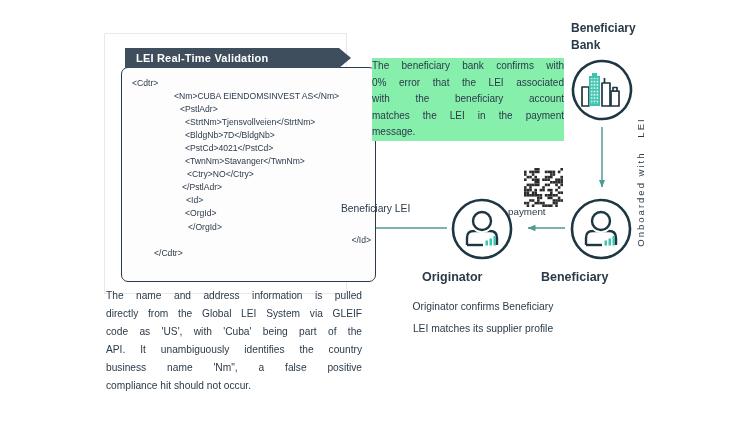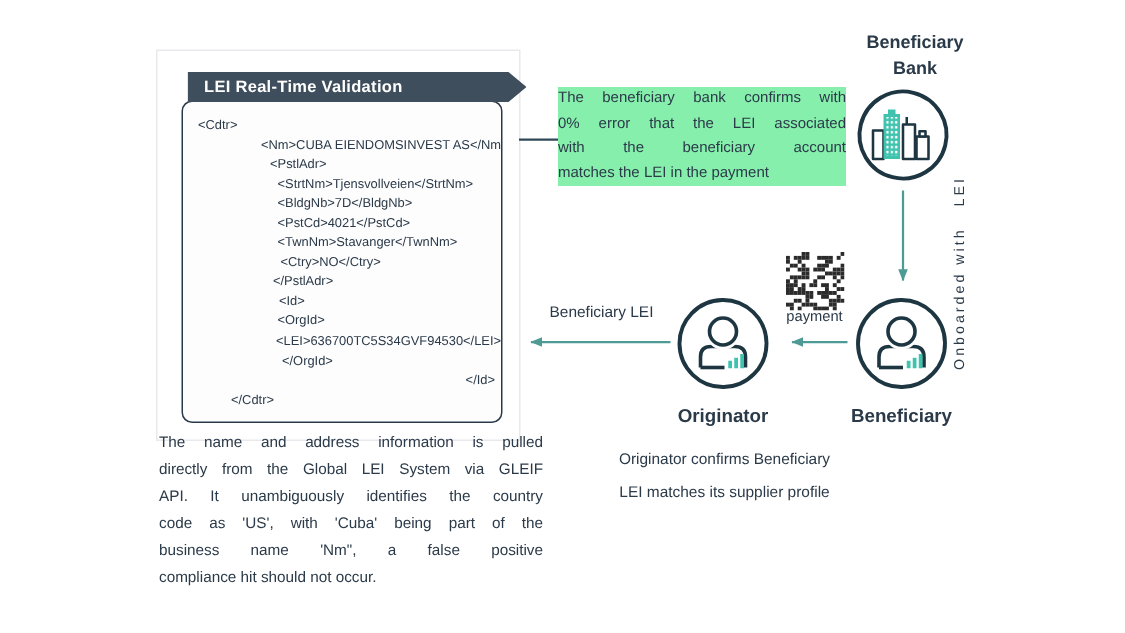--- a/index.html
+++ b/index.html
@@ -13,33 +13,33 @@
   .arrows{left:0;top:0;z-index:1;}
   
   .banner{
     left:125px;top:48px;width:226px;height:20px;background:var(--banner-bg,#3e4e5c);
     clip-path:polygon(0 0,calc(100% - 12px) 0,100% 50%,calc(100% - 12px) 100%,0 100%);
     display:flex;align-items:center;z-index:3;
   }
   .banner span{color:#fff;font-size:11px;font-weight:700;padding-left:11px;letter-spacing:.2px;}
   
   .codebox{
-    left:121px;top:67px;width:214px;height:215px;box-sizing:border-box;
+    left:121px;top:67px;width:255px;height:215px;box-sizing:border-box;
     background:var(--code-bg,#fdfdfe);border:1.6px solid var(--navy,#2b3a49);border-radius:7px;
     padding:9px 4px 0 10px;z-index:2;overflow:hidden;
   }
   .code-line{font-size:8.6px;line-height:13.05px;white-space:pre;color:var(--navy,#2b3a49);font-weight:500;}
   
   .jlines div{text-align:justify;text-align-last:justify;}
   .jlines div:last-child{text-align-last:left;}
   .note-bank{left:372px;top:58px;width:192px;font-size:10px;line-height:16.6px;font-weight:500;background:#86efac;z-index:2;}
   .note-gleif{left:106px;top:287px;width:256px;font-size:10.2px;line-height:17.9px;z-index:2;}
   .note-orig{left:385px;top:296px;width:196px;font-size:10.3px;line-height:22px;text-align:center;z-index:2;}
   
-  .lbl{z-index:2;text-align:center;}
+  .lbl{z-index:2;text-align:left;}
   .lbl-bank{left:571px;top:20px;width:78px;font-size:12px;font-weight:600;line-height:17px;}
   .lbl-beneficiary{left:541px;top:270px;width:120px;font-size:12.5px;font-weight:600;}
   .lbl-originator{left:422px;top:270px;width:120px;font-size:12.5px;font-weight:600;}
   .lbl-benlei{left:341px;top:203px;width:120px;font-size:10.3px;font-weight:500;}
   .lbl-einvoice{left:508px;top:206px;width:70px;font-size:9.8px;font-weight:500;}
   .vlabel{
     left:640px;top:182px;transform:translate(-50%,-50%) rotate(-90deg);
     font-size:9.5px;letter-spacing:2px;white-space:pre;font-weight:500;z-index:2;
   }
   
@@ -79,31 +79,31 @@
       <div class="code-line" style="padding-left: 42px;">&lt;Nm&gt;CUBA EIENDOMSINVEST AS&lt;/Nm&gt;</div>
       <div class="code-line" style="padding-left: 48px;">&lt;PstlAdr&gt;</div>
       <div class="code-line" style="padding-left: 53px;">&lt;StrtNm&gt;Tjensvollveien&lt;/StrtNm&gt;</div>
       <div class="code-line" style="padding-left: 53px;">&lt;BldgNb&gt;7D&lt;/BldgNb&gt;</div>
       <div class="code-line" style="padding-left: 53px;">&lt;PstCd&gt;4021&lt;/PstCd&gt;</div>
       <div class="code-line" style="padding-left: 53px;">&lt;TwnNm&gt;Stavanger&lt;/TwnNm&gt;</div>
       <div class="code-line" style="padding-left: 55px;">&lt;Ctry&gt;NO&lt;/Ctry&gt;</div>
       <div class="code-line" style="padding-left: 50px;">&lt;/PstlAdr&gt;</div>
       <div class="code-line" style="padding-left: 54px;">&lt;Id&gt;</div>
       <div class="code-line" style="padding-left: 53px;">&lt;OrgId&gt;</div>
-      <div class="code-line" style="padding-left: 52px;">&lt;LEI&gt;636700TC5S34GVF94530&lt;/LEI&gt;</div>
       <div class="code-line" style="padding-left: 56px;">&lt;/OrgId&gt;</div>
       <div class="code-line" style="padding-left: 61px; text-align: right;">&lt;/Id&gt;</div>
       <div class="code-line" style="padding-left: 22px;">&lt;/Cdtr&gt;</div>
     </div>
 
   <div class="abs note-bank jlines">
     <div>The beneficiary bank confirms with</div>
     <div>0% error that the LEI associated</div>
     <div>with the beneficiary account</div>
     <div>matches the LEI in the payment</div>
+    <div>message.</div>
   </div>
 
   <div class="abs lbl lbl-bank">Beneficiary Bank</div>
   <svg class="abs node" style="left:570px;top:58px" width="64" height="64" viewBox="-32 -32 64 64">
     <defs>
       <pattern id="win" width="2.9" height="3.3" patternUnits="userSpaceOnUse">
         <rect x="0.5" y="0.6" width="1.5" height="1.7" fill="#ffffff"></rect>
       </pattern>
     </defs>
     <circle class="ring" r="29" transform="rotate(239)"></circle>
@@ -270,19 +270,19 @@
   <div class="abs lbl lbl-benlei">Beneficiary LEI</div>
 
   <div class="abs note-orig">
     <div>Originator confirms Beneficiary</div>
     <div>LEI matches its supplier profile</div>
   </div>
 
   <div class="abs note-gleif jlines">
     <div>The name and address information is pulled</div>
     <div>directly from the Global LEI System via GLEIF</div>
+    <div>code as 'US', with 'Cuba' being part of the</div>
     <div>API. It unambiguously identifies the country</div>
-    <div>code as 'US', with 'Cuba' being part of the</div>
     <div>business name 'Nm", a false positive</div>
     <div>compliance hit should not occur.</div>
   </div>
 
 </div>
 
 </body></html>

